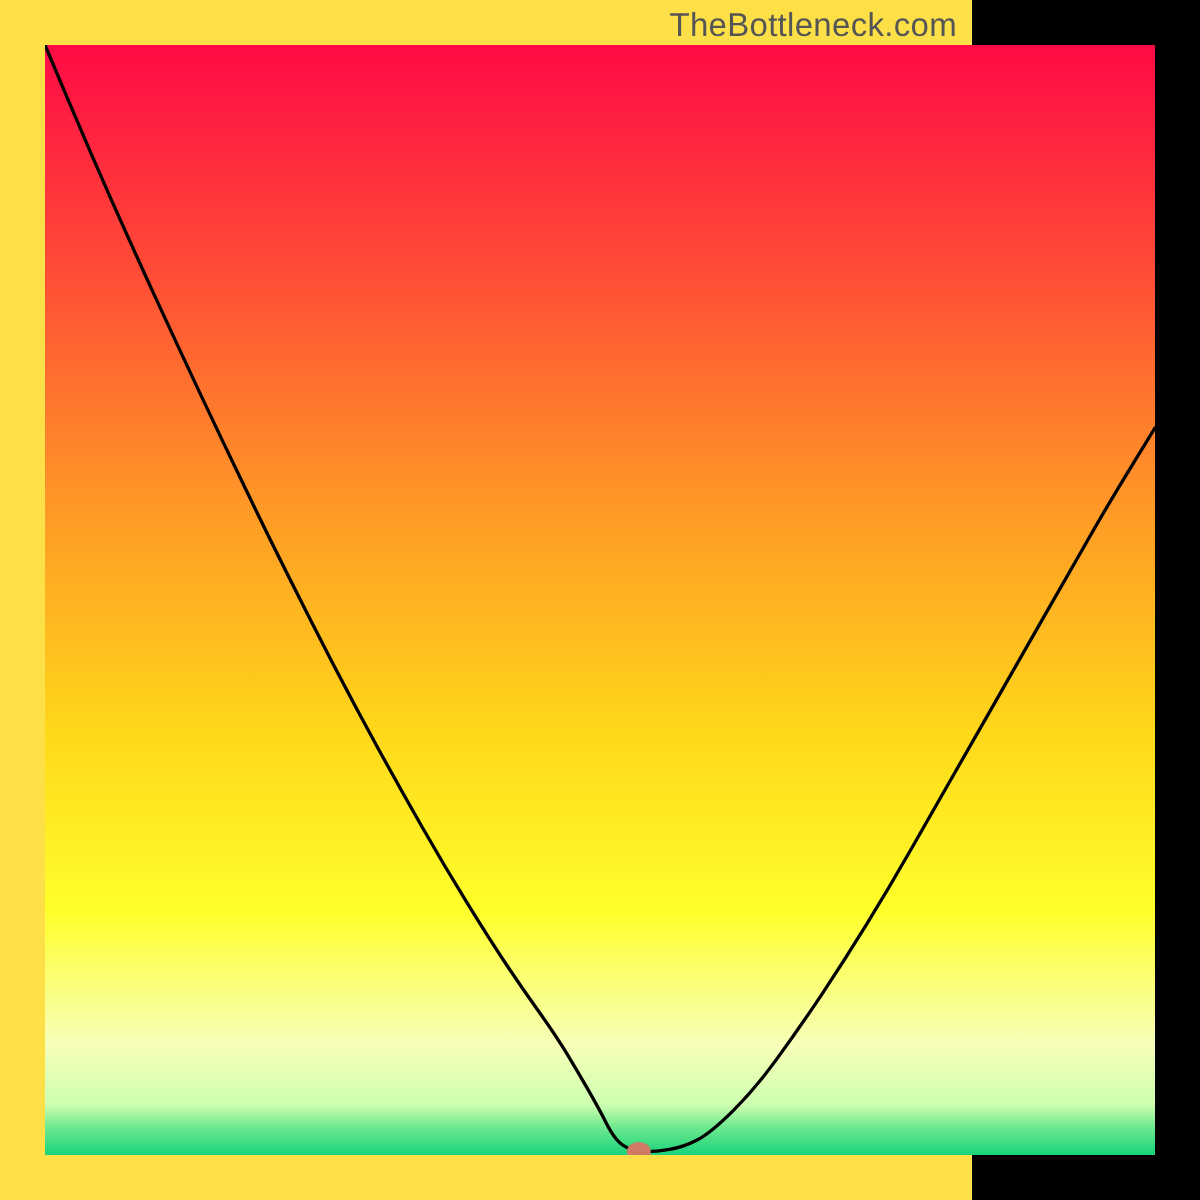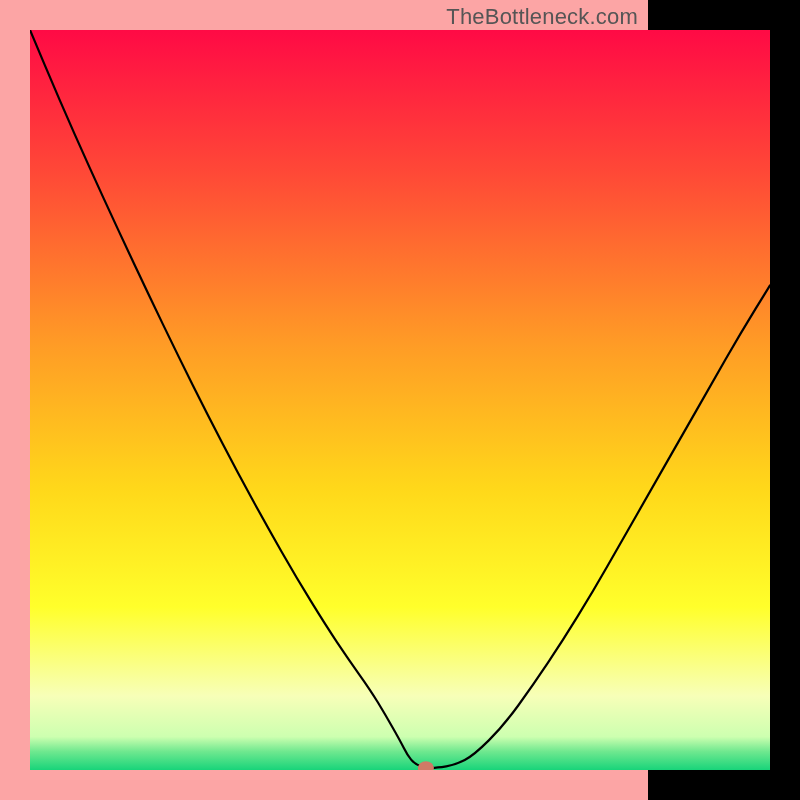--- a/index.html
+++ b/index.html
@@ -8,21 +8,21 @@
     width: 800px;
     height: 800px;
     background: #000;
     font-family: Arial, Helvetica, sans-serif;
     overflow: hidden;
   }
   .frame {
     position: relative;
     width: 648px;
     height: 800px;
-    background: #fca5a5;
+    background: #fde047;
   }
   .watermark {
     position: absolute;
     top: 4px;
     right: 10px;
     color: #555;
     font-size: 22px;
     font-weight: 500;
     letter-spacing: 0.2px;
     z-index: 20;

